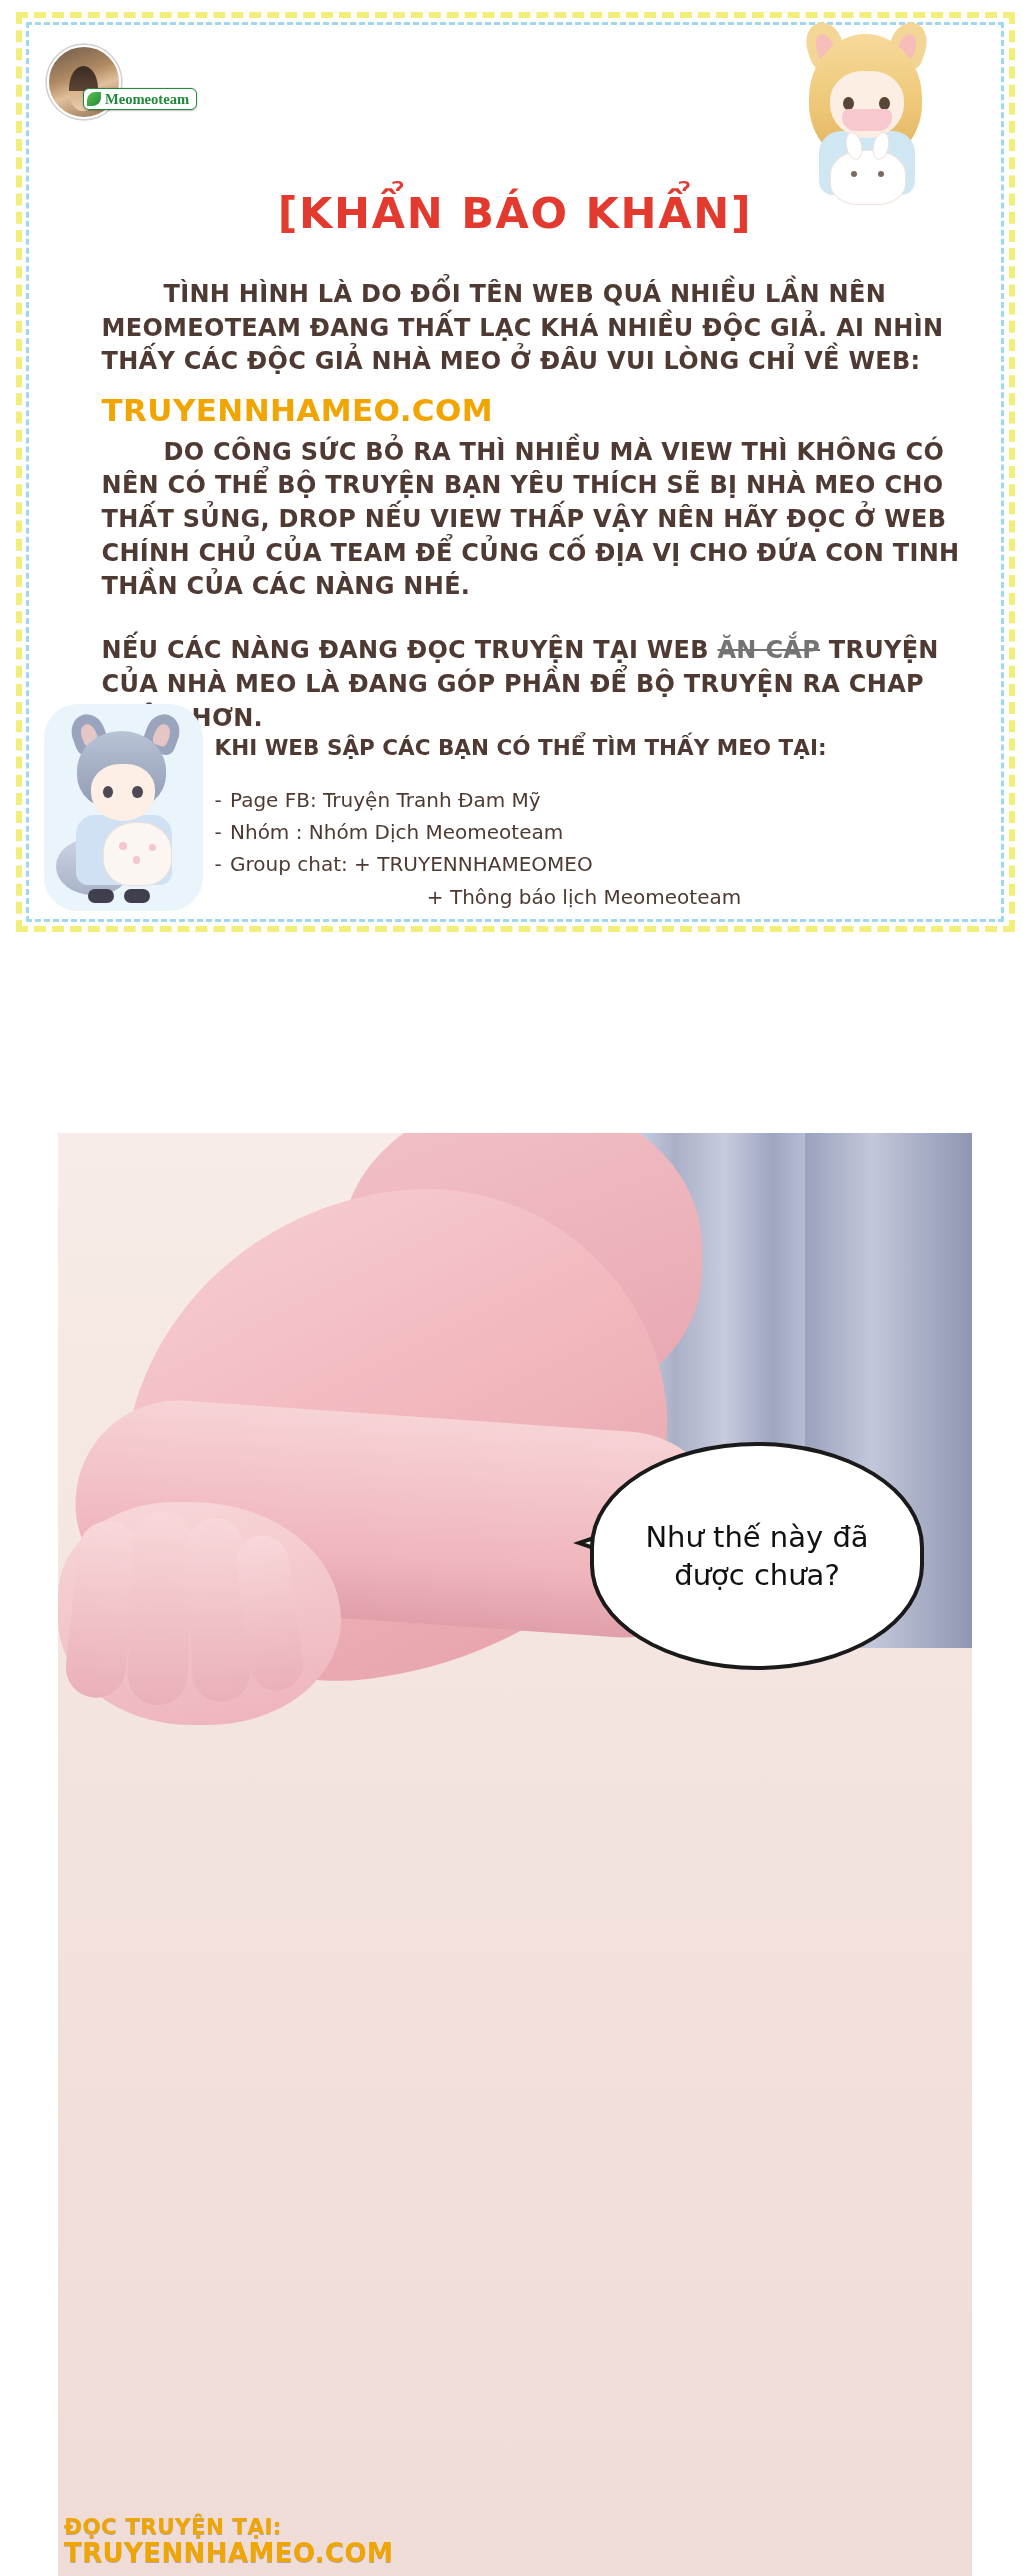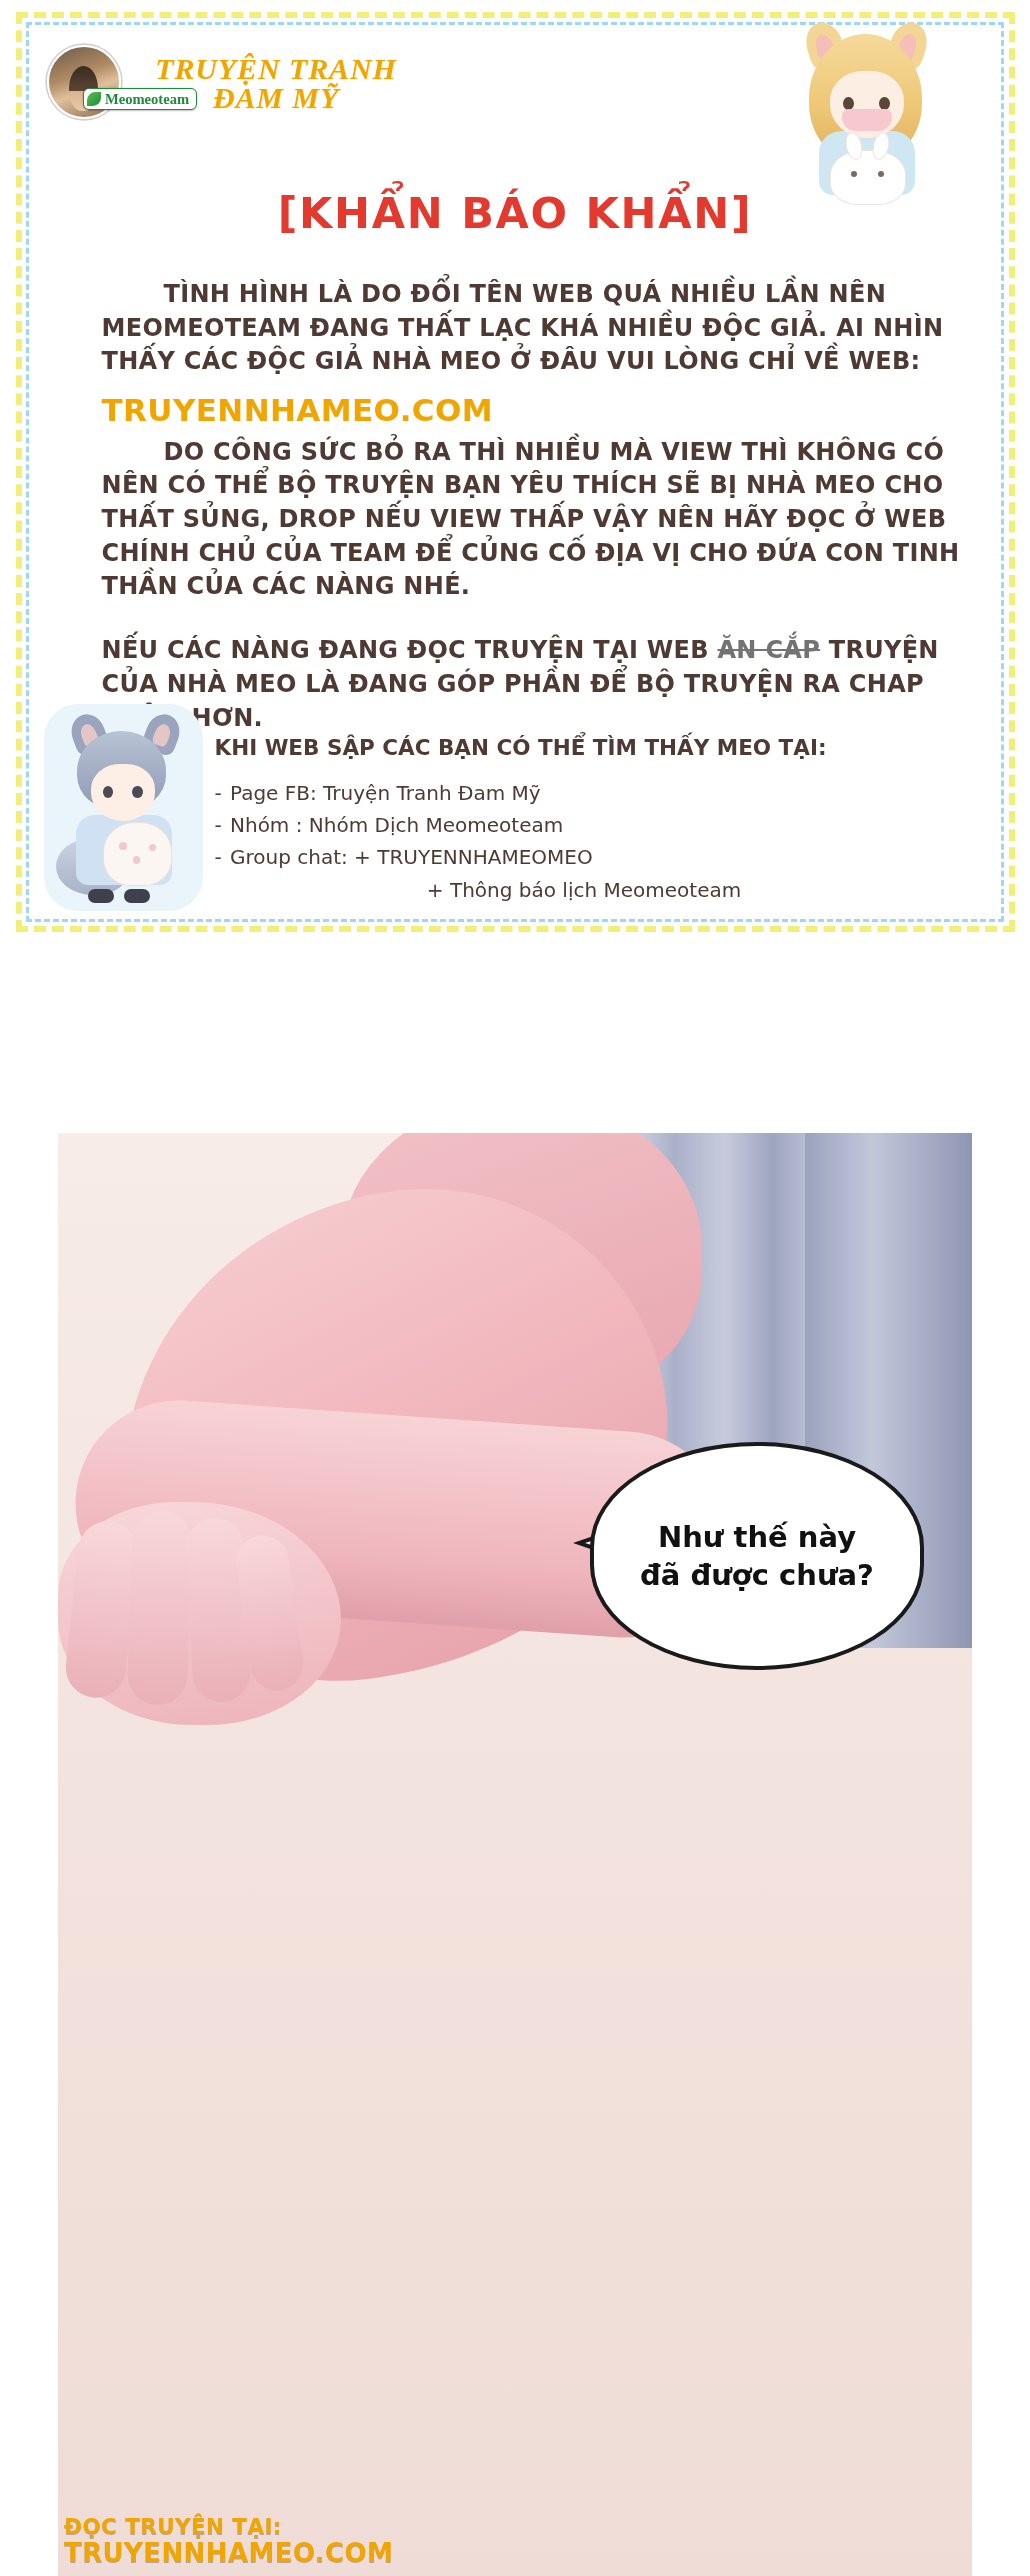--- a/index.html
+++ b/index.html
@@ -116,21 +116,21 @@
   .wb-foot{position:absolute;bottom:3.4px;width:26px;height:13.7px;background:#3f3f4d;border-radius:6.9px;}
   .wb-foot.l{left:38px;} .wb-foot.r{left:74px;}
 
   
   .contact{
     position:absolute;left:199px;top:721px;width:653px;
     color:#4e3a33;font-size:21.5px;line-height:1.38;
     font-family:"DejaVu Sans",sans-serif;font-weight:bold;
   }
   .contact .upper{text-transform:uppercase;}
-  .contact ul{list-style:none;margin:14px 0 0 0;padding:0;font-weight:normal;font-size:20px;line-height:1.62;}
+  .contact ul{list-style:none;margin:21px 0 0 0;padding:0;font-weight:normal;font-size:20px;line-height:1.62;}
   .contact li .dash{display:inline-block;width:15.5px;}
   .contact li.ind{padding-left:86px;text-align:center;}
 
   
   .comic{
     position:absolute;left:58px;top:1133px;width:914px;height:1443px;
     background:#f3e6e3;overflow:hidden;
   }
   .comic-bg{position:absolute;inset:0;background:linear-gradient(180deg,#f7ece7 0%,#f2e1dc 55%,#efdcd6 100%);}
   .curtain{
@@ -180,21 +180,21 @@
     border-top:22px solid transparent;border-bottom:22px solid transparent;
     border-right:64px solid #1a1a1a;
   }
   .bubble-tail:after{
     content:"";position:absolute;left:12px;top:-15.5px;width:0;height:0;
     border-top:15.5px solid transparent;border-bottom:15.5px solid transparent;
     border-right:48px solid #ffffff;
   }
   .bubble-text{
     text-align:center;color:#111;font-size:29px;line-height:1.32;
-    font-family:"DejaVu Sans",sans-serif;padding:0 41px;font-weight:bold;
+    font-family:"DejaVu Sans",sans-serif;padding:0 41px;
   }
 
   
   .watermark{
     position:absolute;left:6px;bottom:8.6px;width:361px;
     font-family:"DejaVu Sans",sans-serif;font-weight:bold;color:#f0a500;
     text-transform:uppercase;letter-spacing:0.4px;line-height:1.1;
     text-shadow:0 0.9px 0 rgba(0,0,0,.25);
   }
   .watermark .w1{font-size:21.5px;display:block;}
@@ -205,24 +205,20 @@
 
 <div class="announce">
   <div class="dash-frame"></div>
   <div class="dash-frame blue"></div>
 
   <div class="logo-wrap">
     <div class="logo-avatar"></div>
     <div class="logo-badge">
       <span class="leaf"></span>
       <span>Meomeoteam</span>
-    </div>
-    <div class="logo-title">
-      <span class="l1">TRUYỆN TRANH</span>
-      <span class="l2">ĐAM MỸ</span>
     </div>
   </div>
 
   <div class="chibi-girl">
     <div class="cg-ear l"></div>
     <div class="cg-ear r"></div>
     <div class="cg-hair"></div>
     <div class="cg-body"></div>
     <div class="cg-face">
       <div class="cg-eye l"></div>

